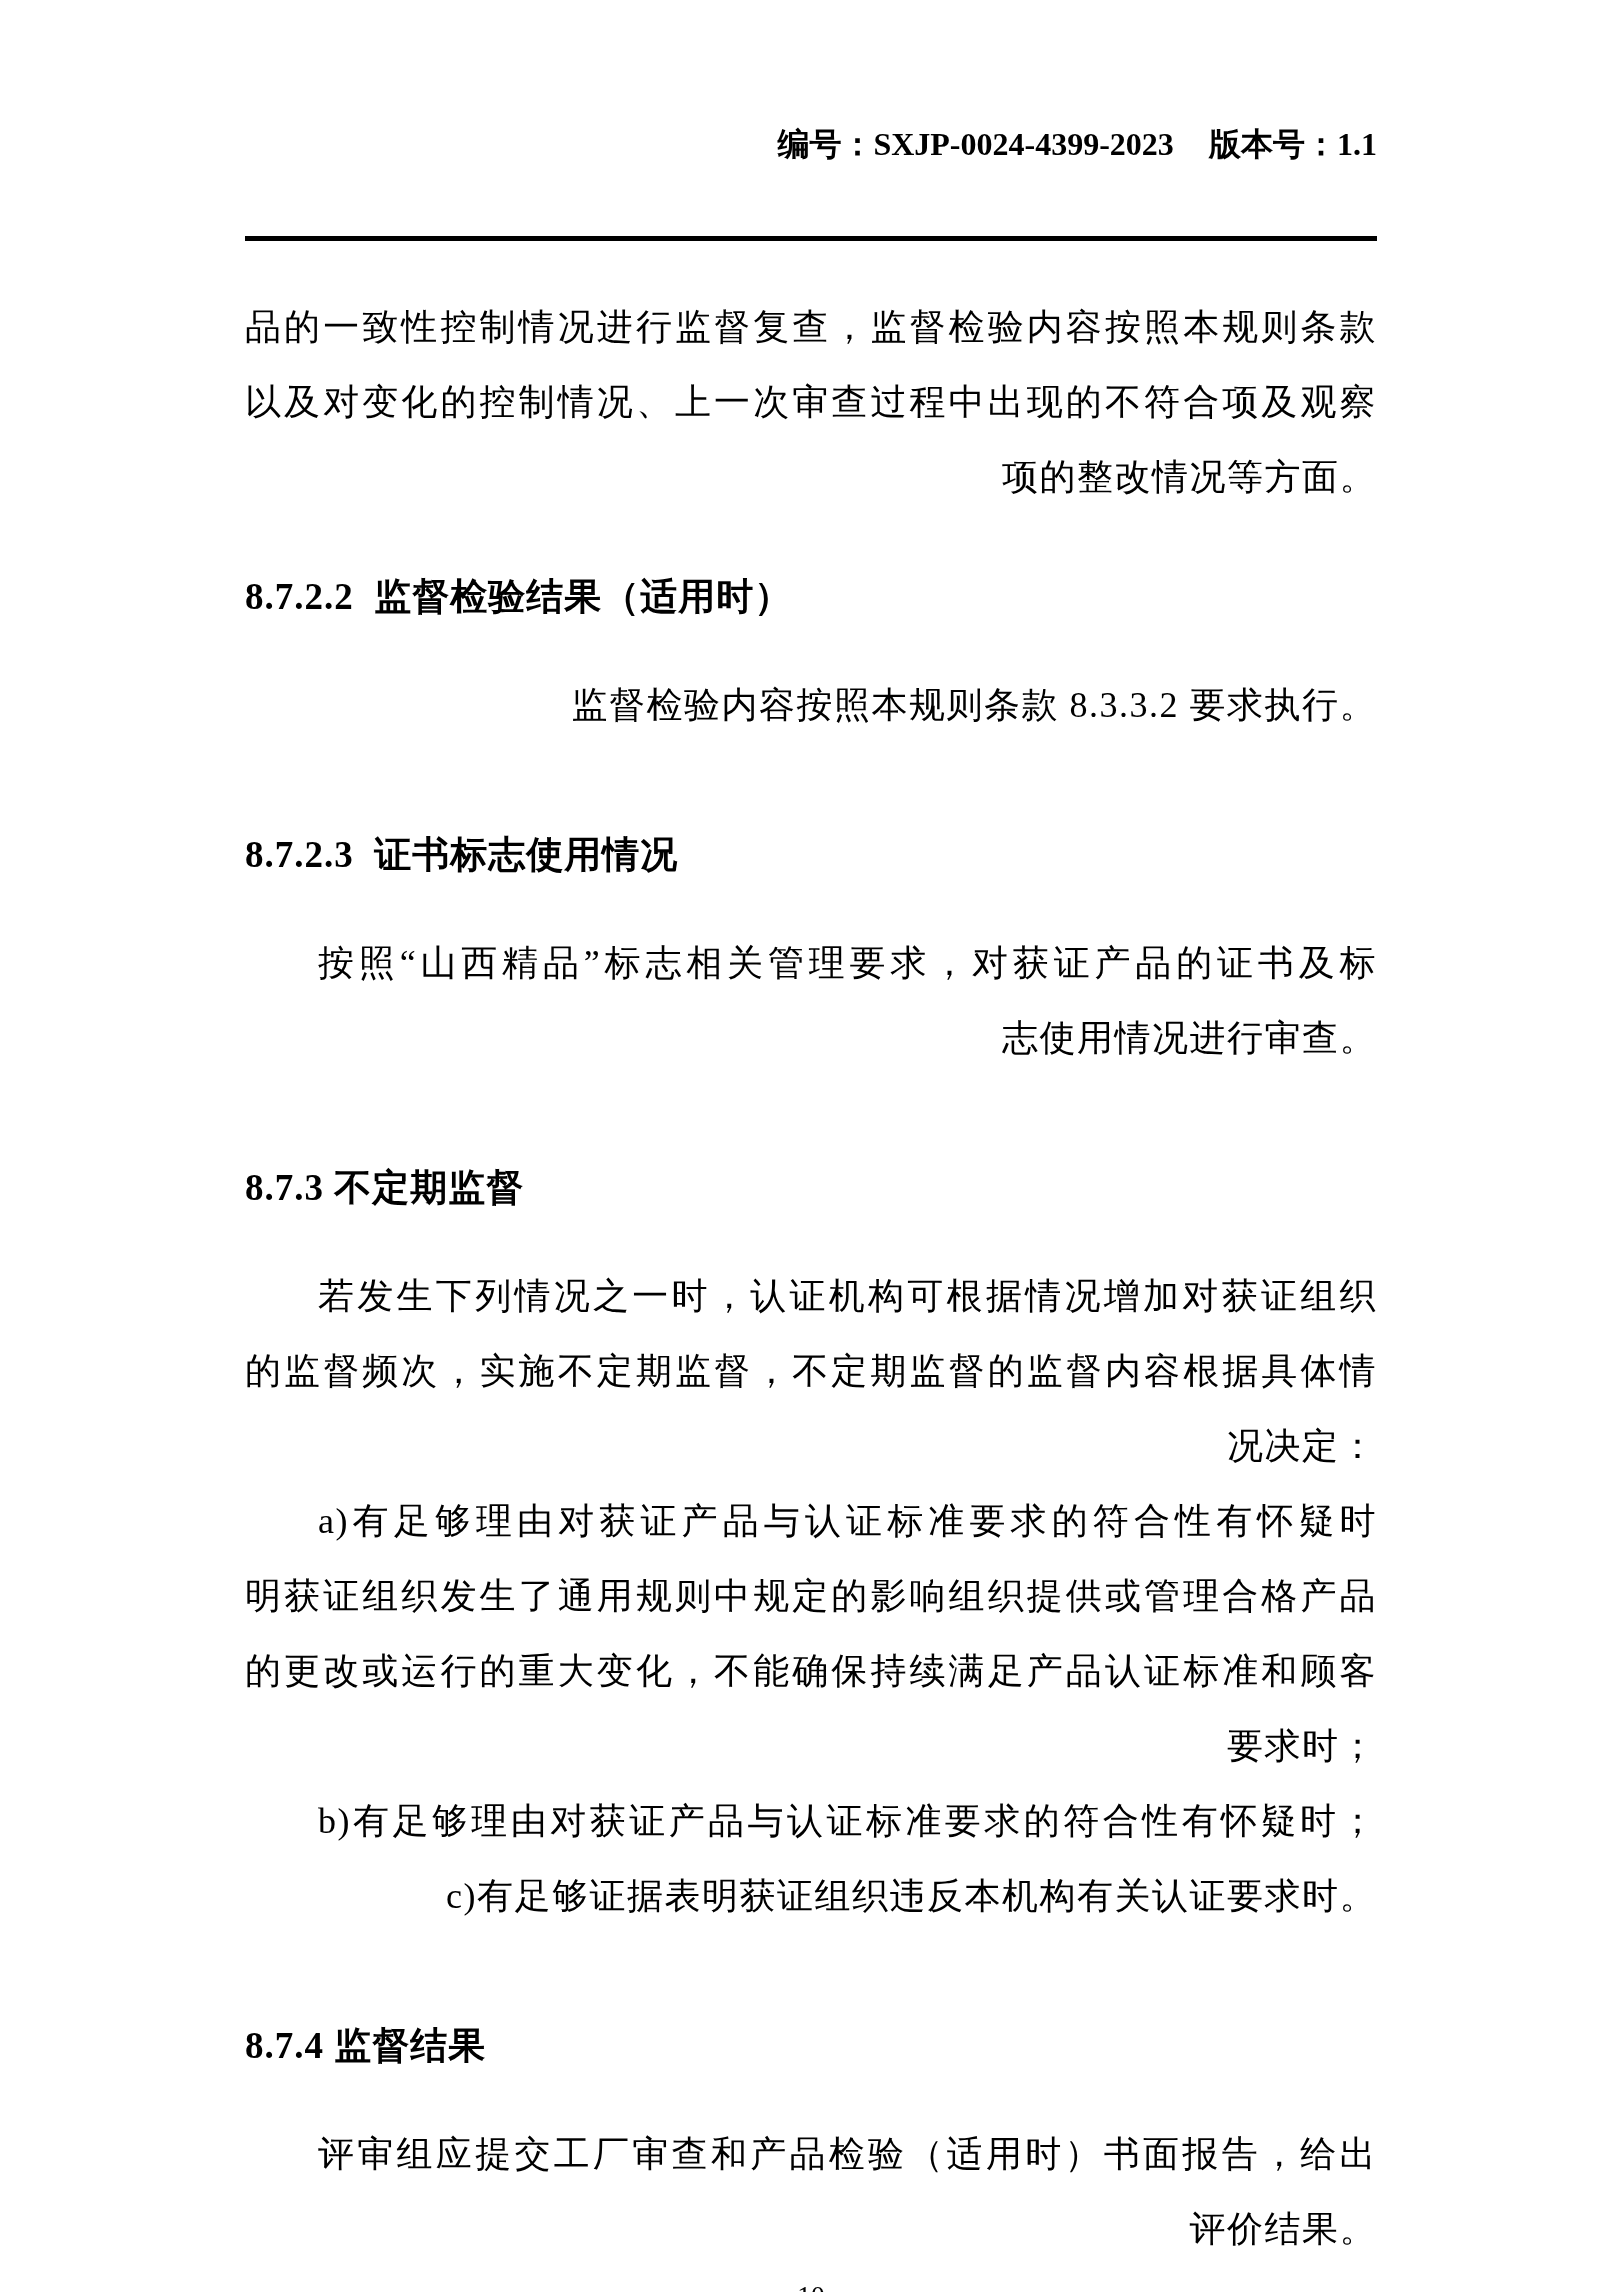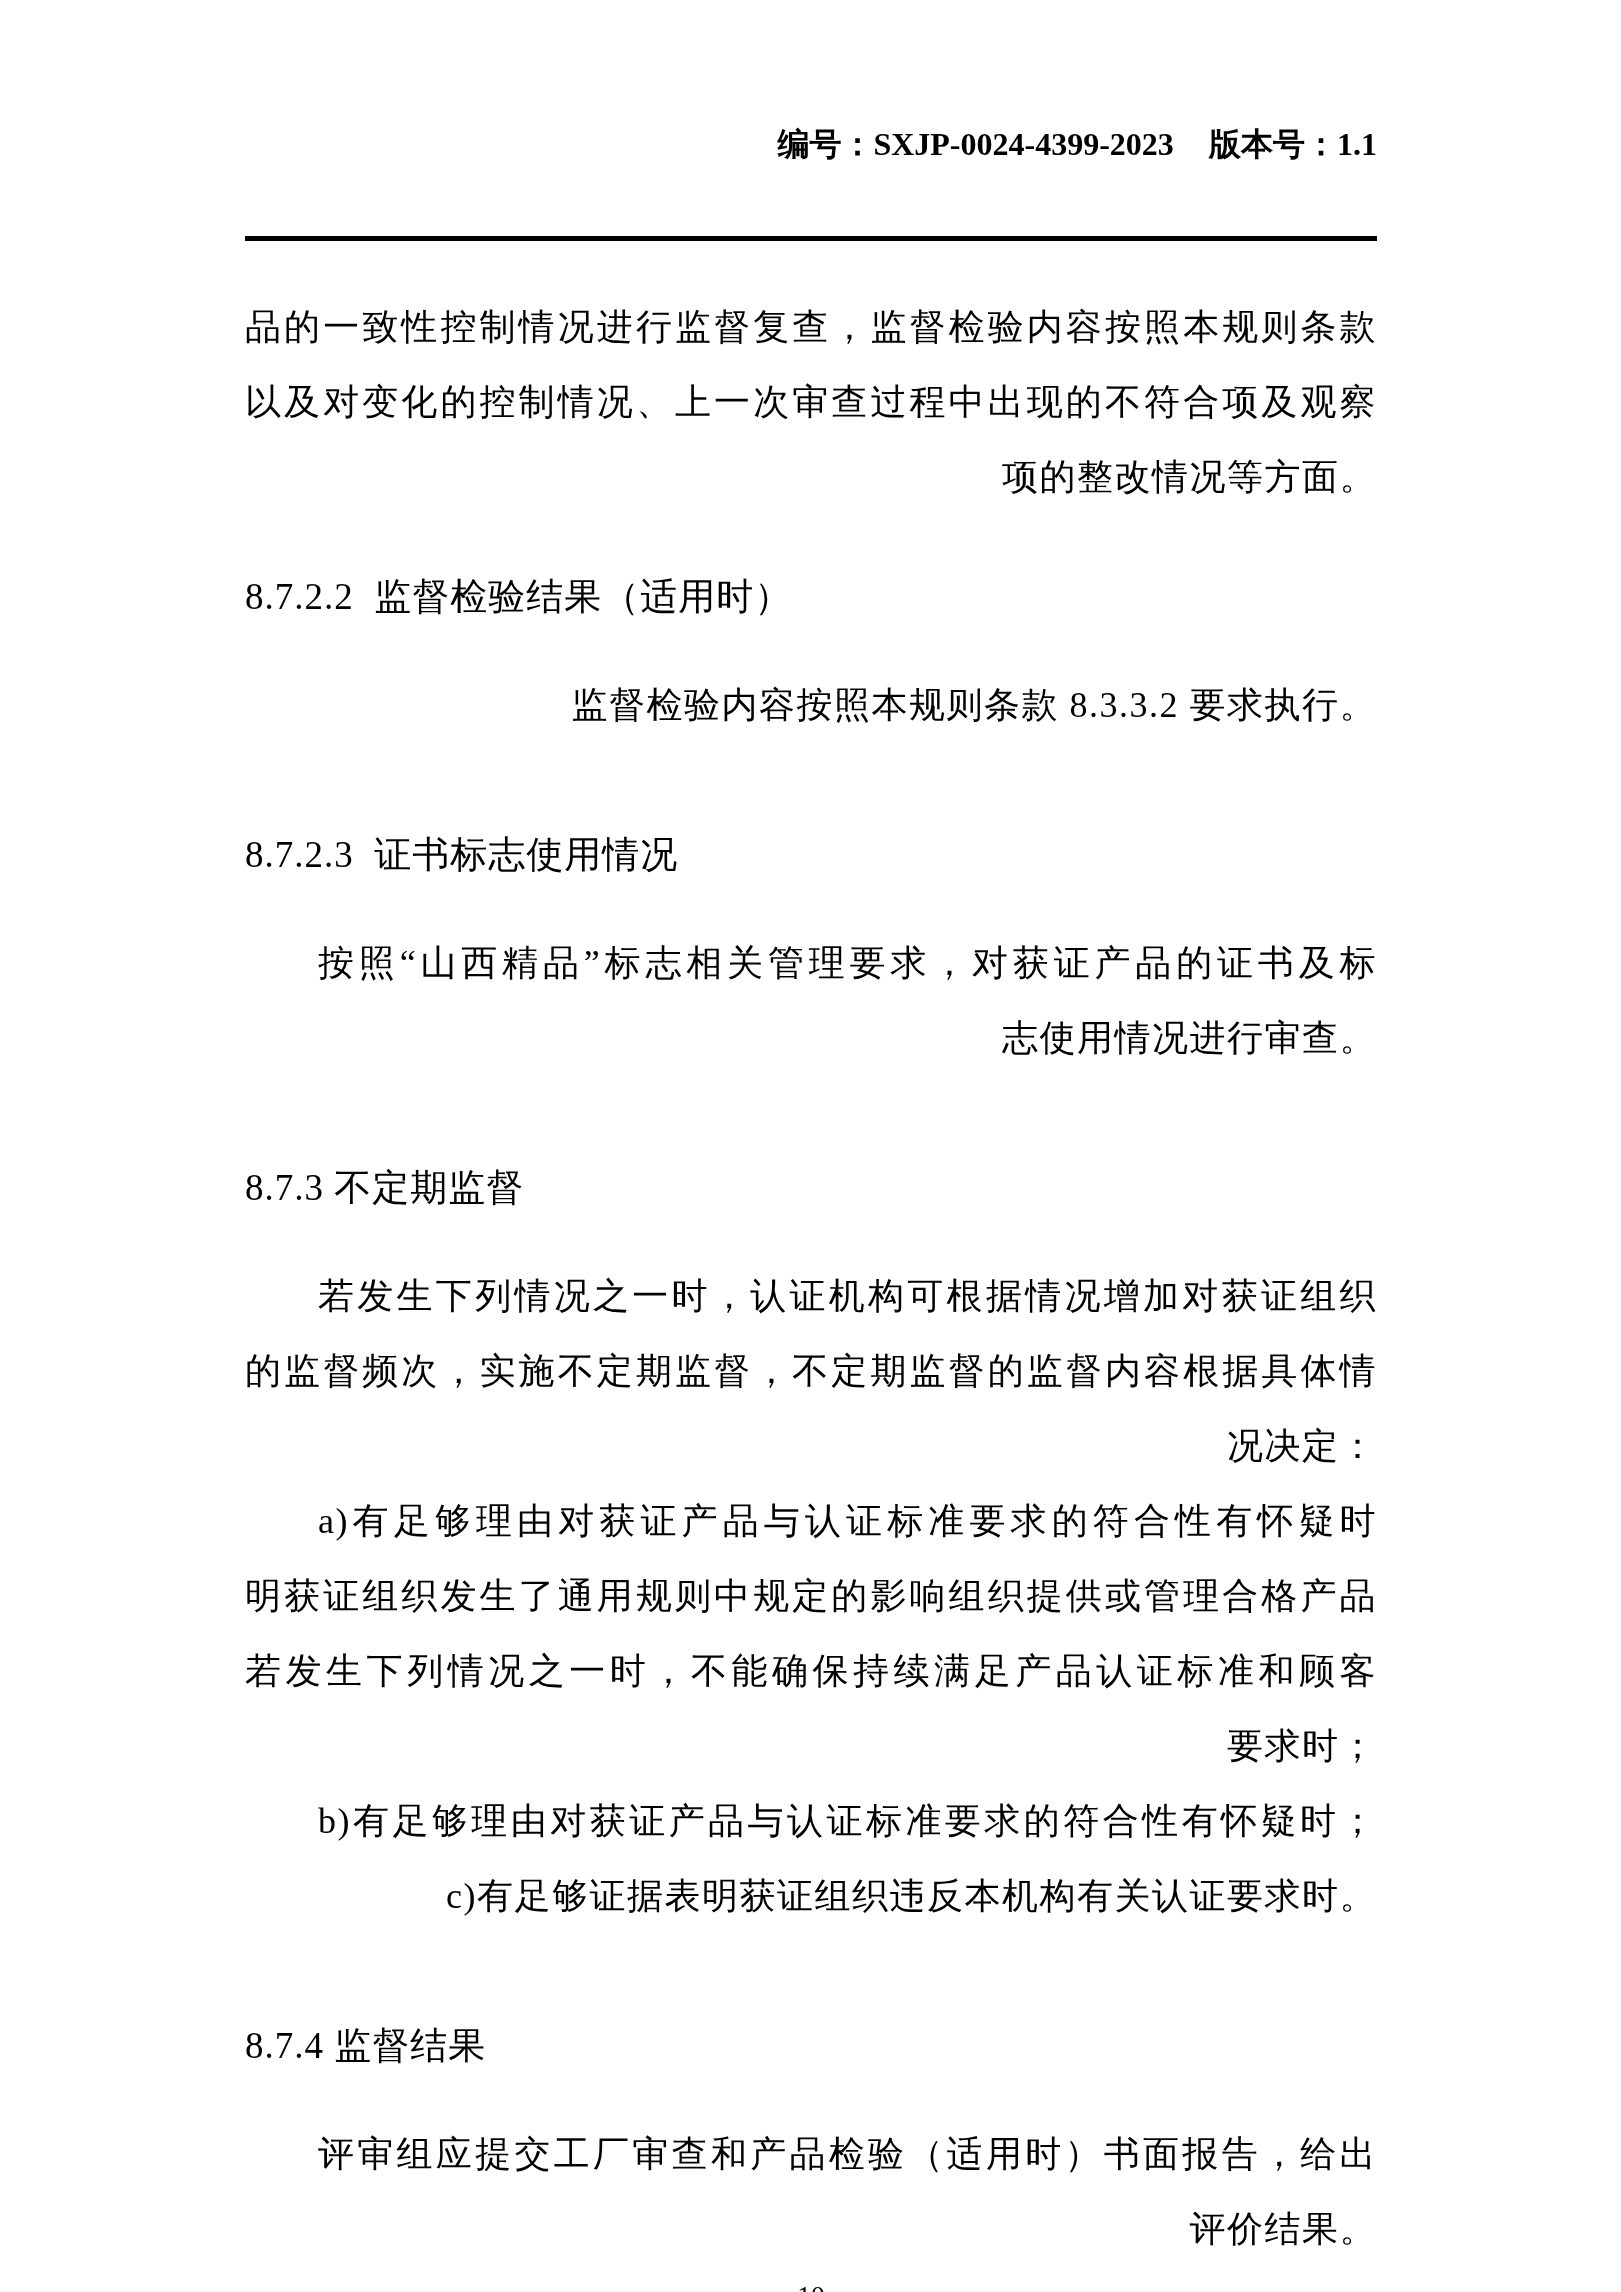--- a/index.html
+++ b/index.html
@@ -41,21 +41,21 @@
     text-align: right;
   }
   .line.full {
     text-align: justify;
     text-align-last: justify;
   }
   .line.indent { text-indent: 73px; }
   .heading {
     font-size: 37px;
     line-height: 75px;
-    font-weight: normal;
+    font-weight: bold;
     letter-spacing: 1px;
     margin: 0;
     white-space: pre-wrap;
   }
   .mt-sm { margin-top: 34px; }
   .mt-md { margin-top: 44px; }
   .mt-lg { margin-top: 74px; }
   
   .page-number {
     margin-top: 9.8px;
@@ -87,21 +87,21 @@
     <div class="line indent full mt-sm">按照“山西精品”标志相关管理要求，对获证产品的证书及标</div>
     <div class="line">志使用情况进行审查。</div>
 
     <h2 class="heading mt-lg">8.7.3 不定期监督</h2>
     <div class="line indent full mt-sm">若发生下列情况之一时，认证机构可根据情况增加对获证组织</div>
     <div class="line full">的监督频次，实施不定期监督，不定期监督的监督内容根据具体情</div>
     <div class="line">况决定：</div>
 
     <div class="line indent full">a)有足够理由对获证产品与认证标准要求的符合性有怀疑时</div>
     <div class="line full">明获证组织发生了通用规则中规定的影响组织提供或管理合格产品</div>
-    <div class="line full">若发生下列情况之一时，不能确保持续满足产品认证标准和顾客</div>
+    <div class="line full">的更改或运行的重大变化，不能确保持续满足产品认证标准和顾客</div>
     <div class="line">要求时；</div>
 
     <div class="line indent full">b)有足够理由对获证产品与认证标准要求的符合性有怀疑时；</div>
 
     <div class="line indent">c)有足够证据表明获证组织违反本机构有关认证要求时。</div>
 
     <h2 class="heading mt-lg">8.7.4 监督结果</h2>
     <div class="line indent full mt-sm">评审组应提交工厂审查和产品检验（适用时）书面报告，给出</div>
     <div class="line">评价结果。</div>
 

